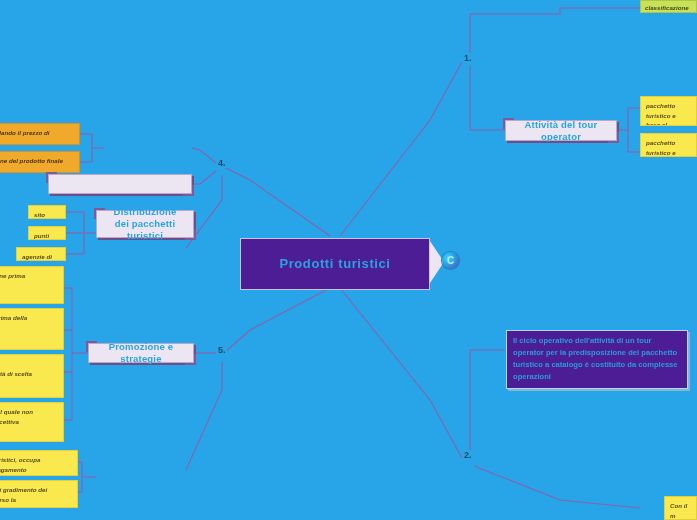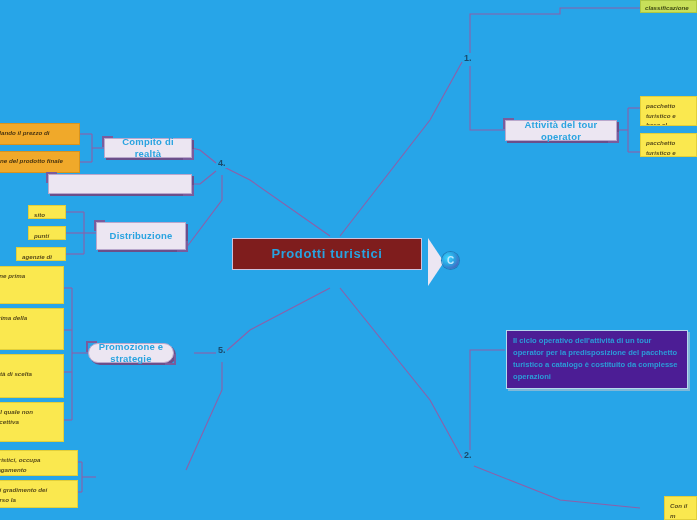--- a/index.html
+++ b/index.html
@@ -23,25 +23,25 @@
     text-align:center;
     line-height:1.25;
     border:1px solid #b9a7cc;
     box-shadow:2px 2px 0 0 #6b4f8a;
   }
   .node .brk{position:absolute;width:9px;height:9px;border:2px solid #7a5c9c;}
   .node .brk.tl{left:-3px;top:-3px;border-right:none;border-bottom:none;}
   .node .brk.br{right:-3px;bottom:-3px;border-left:none;border-top:none;}
 
   .central{
-    left:232px;top:238px;width:190px;height:32px;
+    left:240px;top:238px;width:190px;height:52px;
     font-size:13px;letter-spacing:.6px;
     border:1px solid #cfc2dd;
     box-shadow:none;
-    background:#7f1d1d;
+    background:#4c1d95;
   }
   .central-arrow{
     position:absolute;left:428px;top:238px;width:0;height:0;
     border-top:24px solid transparent;border-bottom:24px solid transparent;
     border-left:16px solid #ece6f2;
   }
   .toggle-c{
     position:absolute;left:442px;top:252px;width:17px;height:17px;border-radius:50%;
     background:radial-gradient(circle at 35% 35%,#3ad6ff 0%,#2aa0e0 45%,#5c3fa8 100%);
     color:#bfe9ff;font-size:10px;font-weight:bold;
@@ -157,46 +157,42 @@
   <div class="note green" style="left:640px;top:0px;width:57px;height:13px;padding:2px 4px;">classificazione dei</div>
 
   <div class="bigtext">
     <span class="brk br" style="position:absolute;right:-3px;bottom:-3px;width:9px;height:9px;border:2px solid #7fb8d8;border-left:none;border-top:none;"></span>
     <span>Il ciclo operativo dell'attività di un tour operator per la predisposizione del pacchetto turistico a catalogo è costituito da complesse operazioni</span>
   </div>
 
   <div class="note" style="left:664px;top:496px;width:33px;height:24px;white-space:pre-line;">Con il m
 di un sin</div>
 
-  <div class="node topic" style="left:104px;top:138px;width:88px;height:20px;">
-    <span class="brk tl"></span>
-    <span class="brk br"></span>
-    <span>Compito di realtà</span>
-  </div>
   <div class="note orange" style="left:-28px;top:123px;width:108px;height:22px;">o calcolando il prezzo di</div>
   <div class="note orange" style="left:-28px;top:151px;width:108px;height:22px;">borazione del prodotto finale</div>
 
   <div class="node topic" style="left:48px;top:174px;width:144px;height:20px;">
     <span class="brk tl"></span>
     <span class="brk br"></span>
     <span></span>
   </div>
 
-  <div class="node topic" style="left:96px;top:222px;width:90px;height:28px;">
+  <div class="node topic" style="left:96px;top:210px;width:98px;height:28px;">
     <span class="brk tl"></span>
     <span class="brk br"></span>
     <div>
       <div>Distribuzione</div>
+      <div>dei pacchetti turistici</div>
     </div>
   </div>
   <div class="note" style="left:28px;top:205px;width:38px;height:14px;text-align:left;">sito internet</div>
   <div class="note" style="left:28px;top:226px;width:38px;height:14px;text-align:left;">punti vendita</div>
   <div class="note" style="left:16px;top:247px;width:50px;height:14px;text-align:left;">agenzie di viaggio</div>
 
-  <div class="node topic" style="left:88px;top:343px;width:86px;height:20px;border-radius:10px;">
+  <div class="node topic" style="left:88px;top:343px;width:106px;height:20px;">
     <span class="brk tl"></span>
     <span class="brk br"></span>
     <span>Promozione e strategie</span>
   </div>
   <div class="note" style="left:-38px;top:266px;width:102px;height:38px;">tre settimane prima</div>
   <div class="note" style="left:-38px;top:308px;width:102px;height:42px;">n giorno prima della</div>
   <div class="note" style="left:-38px;top:354px;width:102px;height:44px;white-space:pre-line;">quizzati
 le possibilità di scelta</div>
   <div class="note" style="left:-38px;top:402px;width:102px;height:40px;white-space:pre-line;">r il cliente il quale non
 struttura ricettiva</div>

